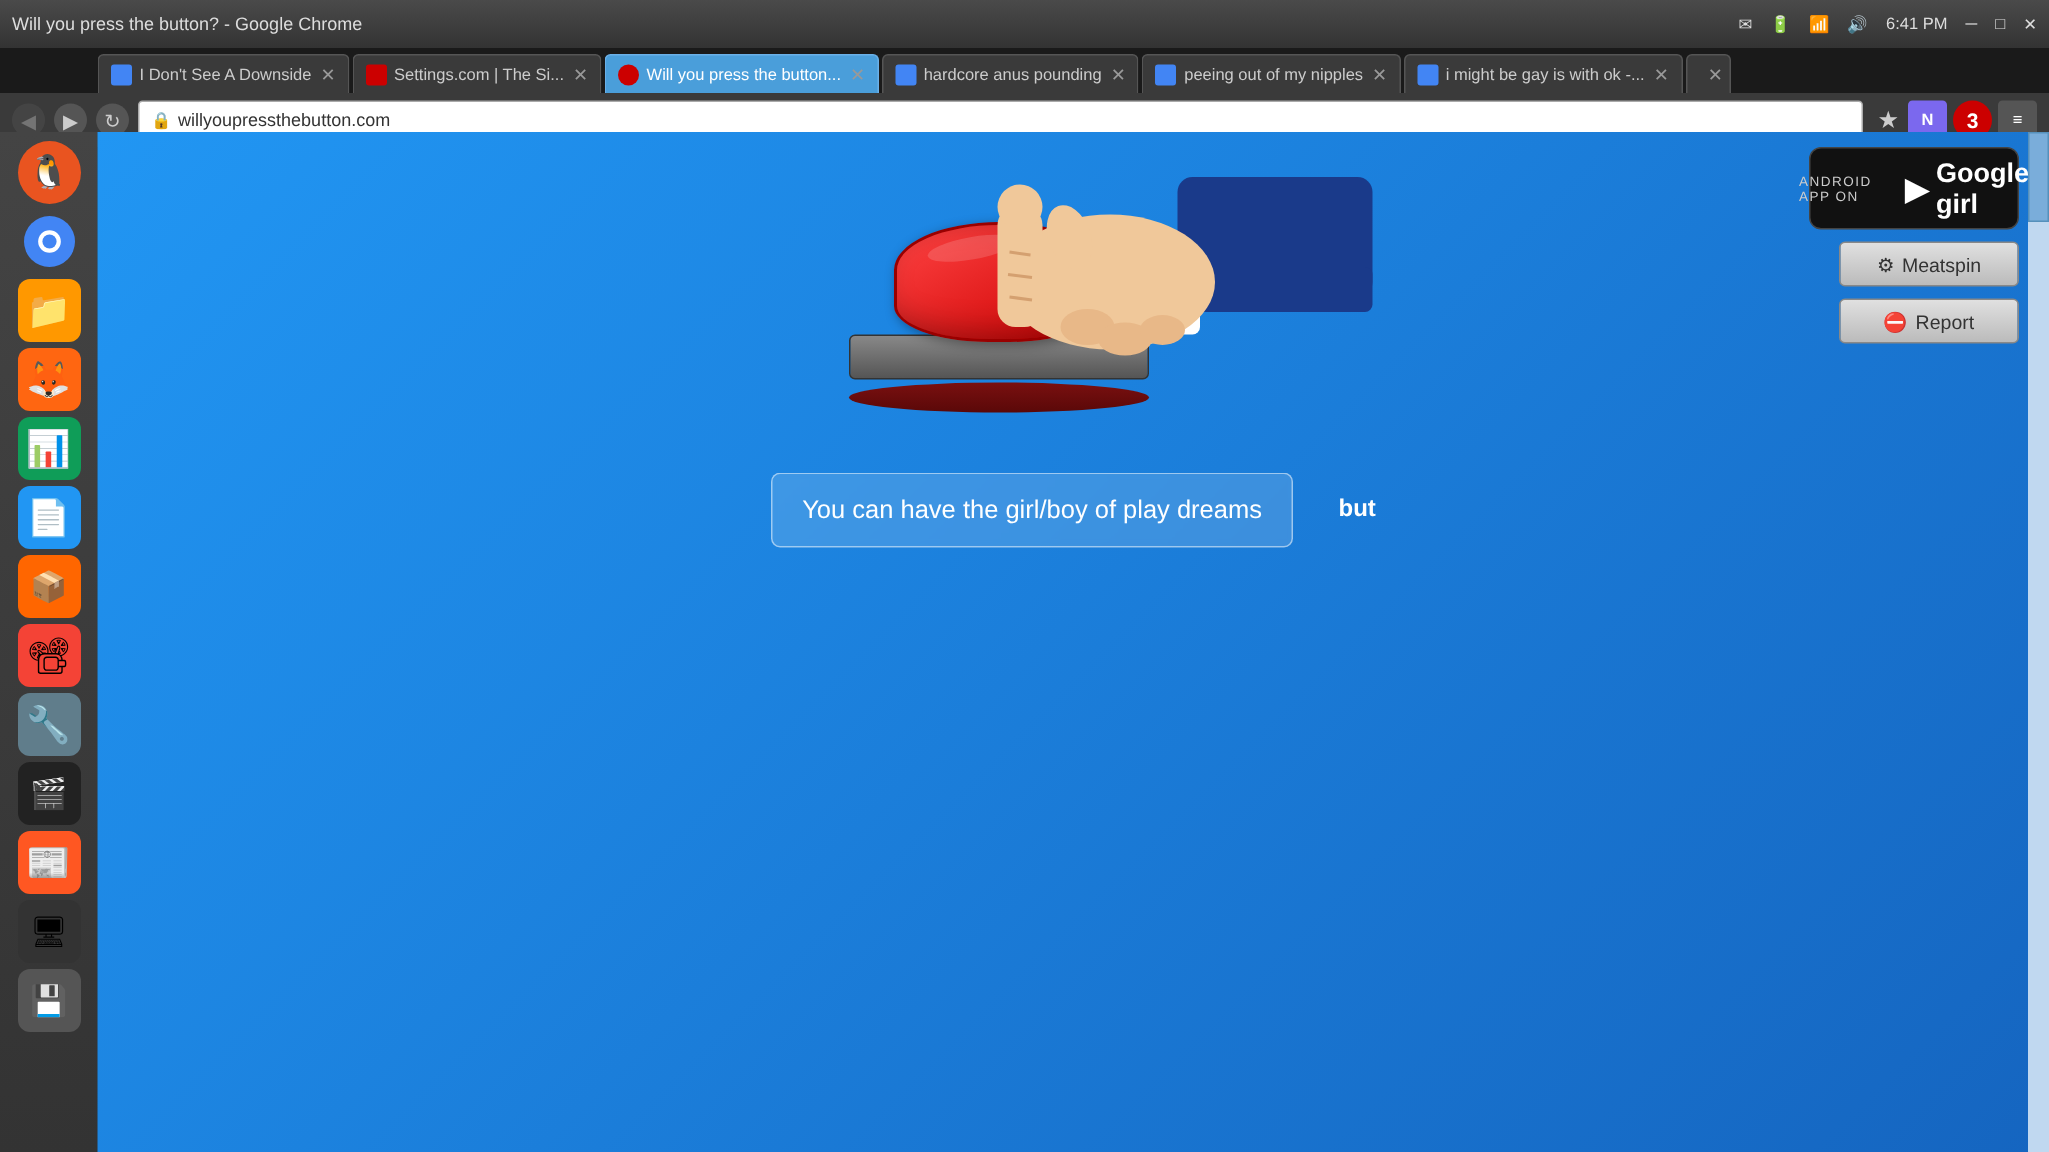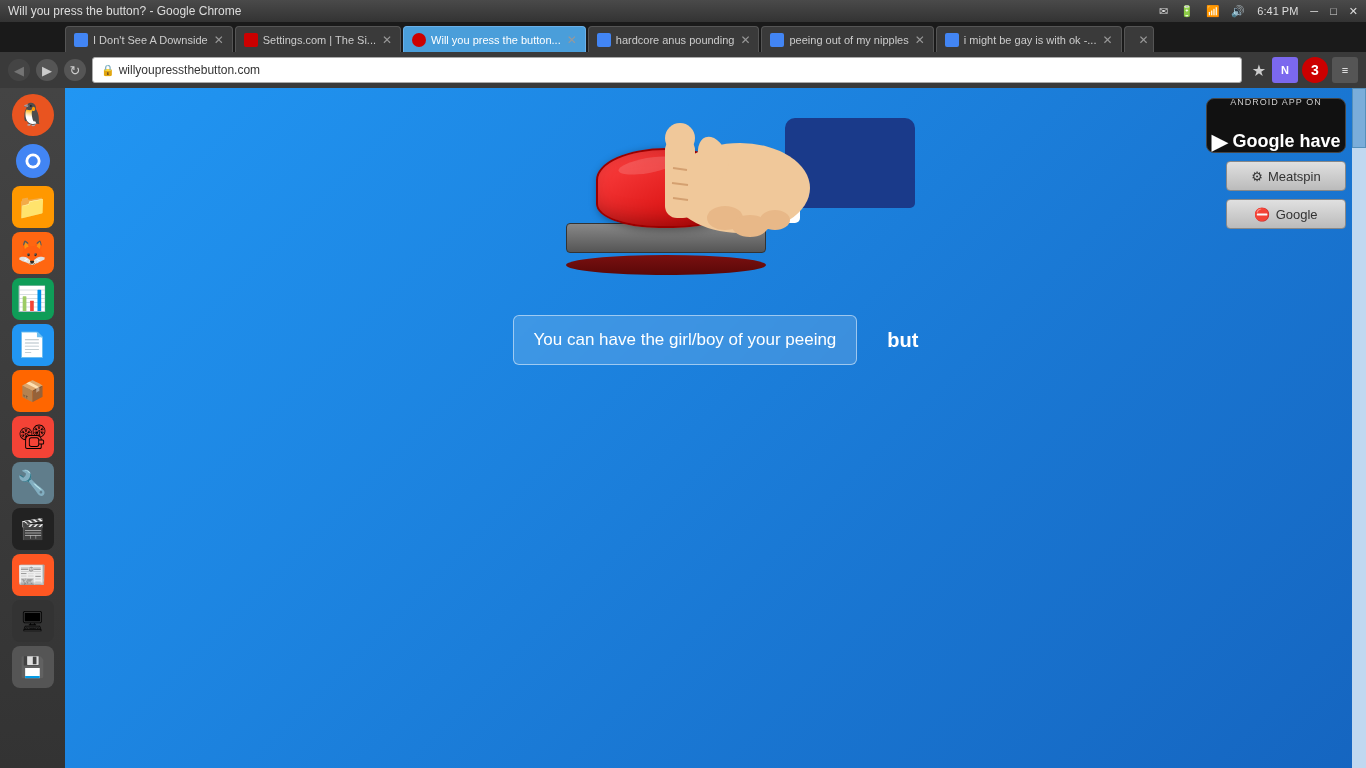--- a/index.html
+++ b/index.html
@@ -1,20 +1,20 @@
 <!DOCTYPE html>
 <html><head>
   <meta charset="utf-8">
   <style>
     * { margin: 0; padding: 0; box-sizing: border-box; }
     body { width: 1366px; height: 768px; overflow: hidden; font-family: Arial, sans-serif; background: #2d2d2d; }
 
     
     .title-bar {
-      height: 22px;
+      height: 32px;
       background: linear-gradient(to bottom, #4a4a4a, #333);
       display: flex;
       align-items: center;
       justify-content: space-between;
       padding: 0 8px;
       color: #ddd;
       font-size: 12px;
     }
     .title-bar-left { display: flex; align-items: center; gap: 6px; }
     .title-bar-right { display: flex; align-items: center; gap: 12px; font-size: 11px; }
@@ -246,41 +246,40 @@
       border-radius: 6px;
       padding: 14px 20px;
       color: white;
       font-size: 17px;
       text-align: center;
       min-width: 200px;
       backdrop-filter: blur(2px);
     }
     .but-text {
       color: white;
-      font-size: 20px;
+      font-size: 16px;
       font-weight: bold;
     }
 
     
     .right-panel {
       position: absolute;
       right: 20px;
       top: 10px;
       display: flex;
       flex-direction: column;
       gap: 8px;
       align-items: flex-end;
     }
     .google-play-badge {
       width: 140px;
       height: 55px;
       background: #111;
       border-radius: 8px;
       display: flex;
-      flex-direction: column;
       align-items: center;
       justify-content: center;
       color: white;
       font-size: 9px;
       border: 1px solid #444;
       padding: 4px;
       gap: 22px;
     }
     .google-play-badge .android-text {
       font-size: 9px;
@@ -417,30 +416,30 @@
 <div class="browser-content">
   <div class="scrollbar">
     <div class="scrollbar-thumb"></div>
   </div>
 
   <div class="right-panel">
     <div class="google-play-badge">
       <span class="android-text">ANDROID APP ON</span>
       <div style="display:flex;align-items:center;gap:4px;">
         <span style="font-size:22px;">▶</span>
-        <span class="gplay-text">Google have</span>
+        <span class="gplay-text">Google girl</span>
       </div>
     </div>
     <div class="settings-btn">
       <span>⚙</span>
       <span>Meatspin</span>
     </div>
     <div class="report-btn">
       <span style="color:red;">⛔</span>
-      <span>Google</span>
+      <span>Report</span>
     </div>
   </div>
 
 
 
   <div style="position:relative;display:flex;align-items:center;justify-content:center;width:100%;margin-top:10px;">
 
     <svg width="340" height="220" viewBox="0 0 340 220" style="position:absolute;left:520px;top:-40px;z-index:2;">
 
       <rect x="200" y="60" width="130" height="80" rx="10" fill="#1a3a8a"></rect>
@@ -467,17 +466,17 @@
 
     <div class="red-button-container" style="margin-left:-100px;z-index:1;">
       <div class="button-top"></div>
       <div class="button-base"></div>
       <div class="button-shadow-base"></div>
     </div>
   </div>
 
   <div class="conditions">
     <div class="condition-box">
-      <span>You can have the girl/boy of your peeing</span>
+      <span>You can have the girl/boy of play dreams</span>
     </div>
     <span class="but-text">but</span>
   </div>
 </div>
 
 </body></html>

